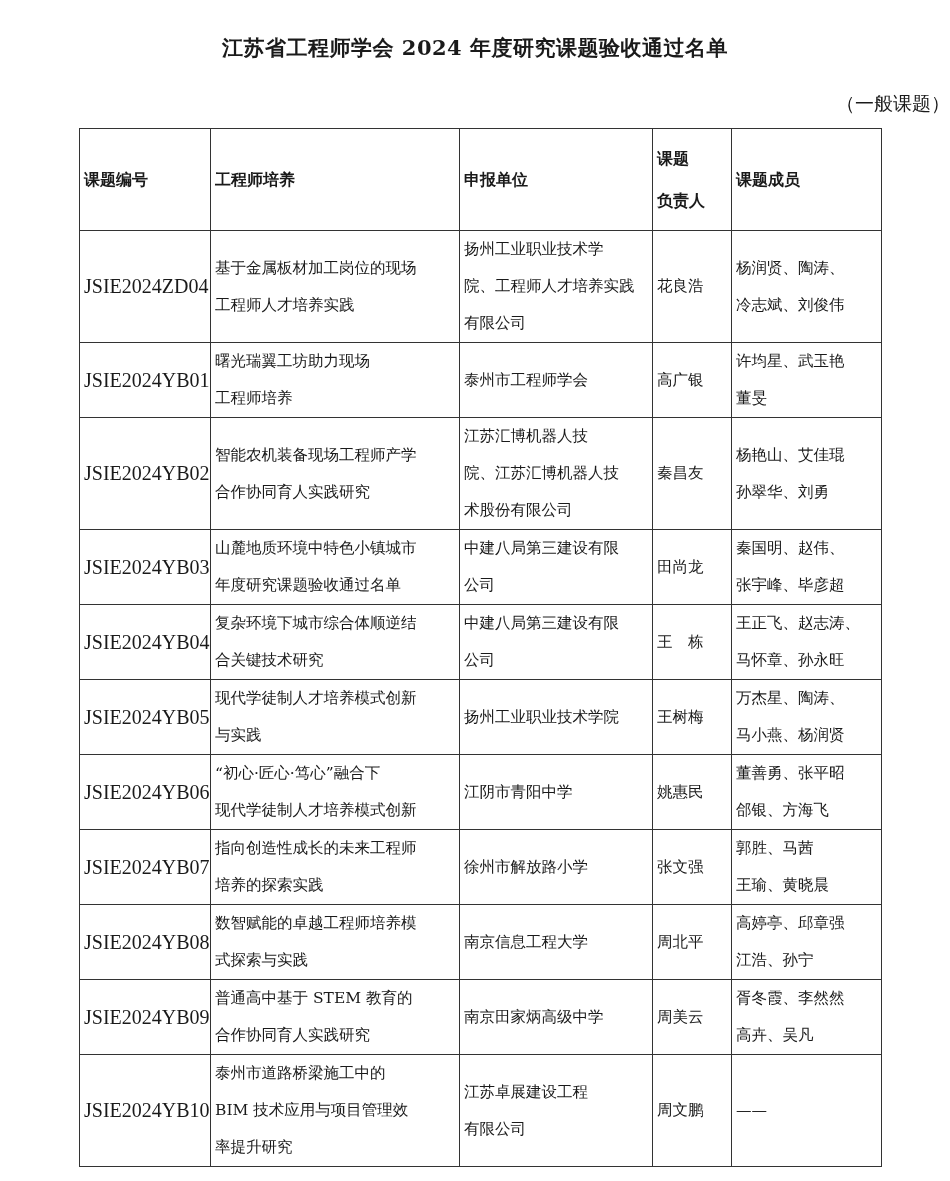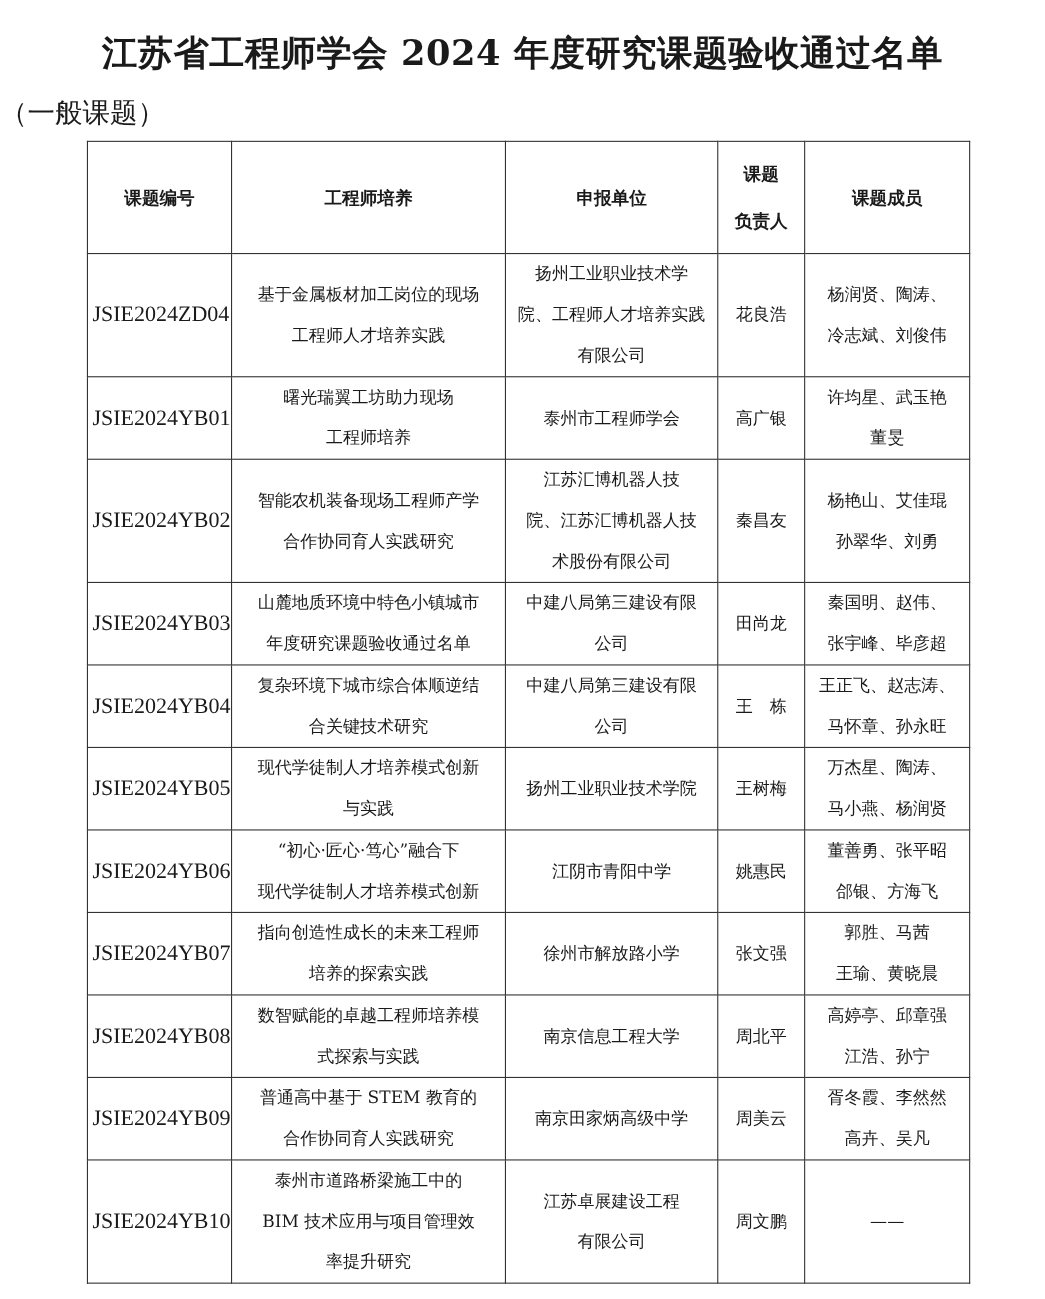--- a/index.html
+++ b/index.html
@@ -1,24 +1,24 @@
 <!DOCTYPE html>
 <html><head>
 <meta charset="utf-8">
 <style>
   html, body { margin:0; padding:0; background:#ffffff; }
   body { width:950px; height:1181px; position:relative; overflow:hidden;
          font-family:"DejaVu Serif","Liberation Serif",serif; color:#1a1a1a; }
   .title { position:absolute; left:0; top:28px; width:950px; text-align:center;
-           font-size:32px; font-weight:bold; letter-spacing:0.5px; line-height:40px; }
-  .subtitle { position:absolute; left:0; top:88px; width:950px; text-align:left;
-              font-size:25px; line-height:30px; }
+           font-size:21px; font-weight:bold; letter-spacing:0.5px; line-height:40px; }
+  .subtitle { position:absolute; left:0; top:88px; width:950px; text-align:right;
+              font-size:19px; line-height:30px; }
   table { position:absolute; left:79px; top:128px; border-collapse:collapse;
           table-layout:fixed; width:802px; }
-  td, th { border:1px solid #333; text-align:center; vertical-align:middle;
+  td, th { border:1px solid #333; text-align:left; vertical-align:middle;
            font-size:15.5px; line-height:37px; padding:0 4px; font-weight:normal;
            overflow:hidden; }
   th { font-weight:bold; font-size:16px; line-height:42px; }
   td.code { font-family:"Liberation Serif",serif; font-size:20px; }
   .ln { display:block; white-space:nowrap; }
 </style>
 </head>
 <body>
 
 <div class="title">江苏省工程师学会 2024 年度研究课题验收通过名单</div>

